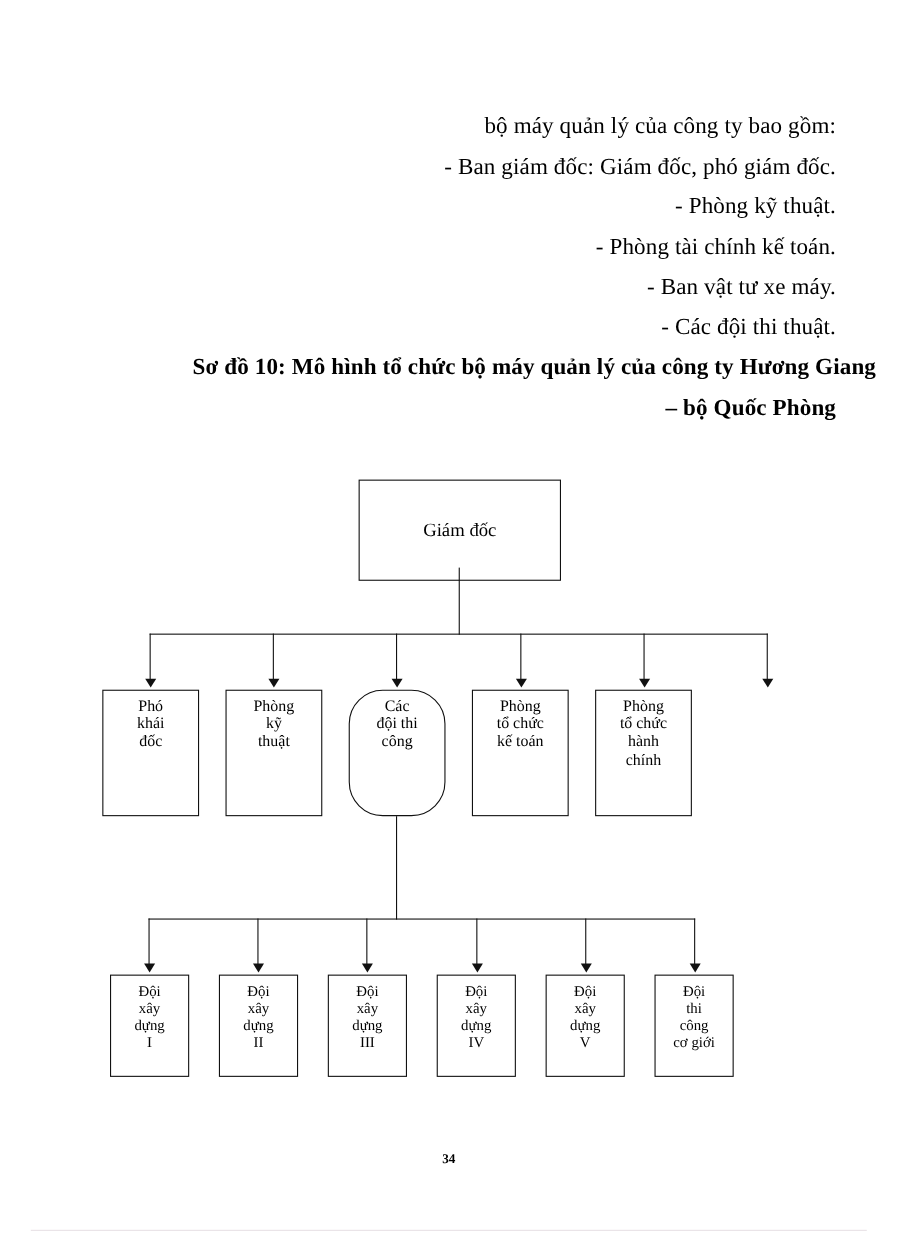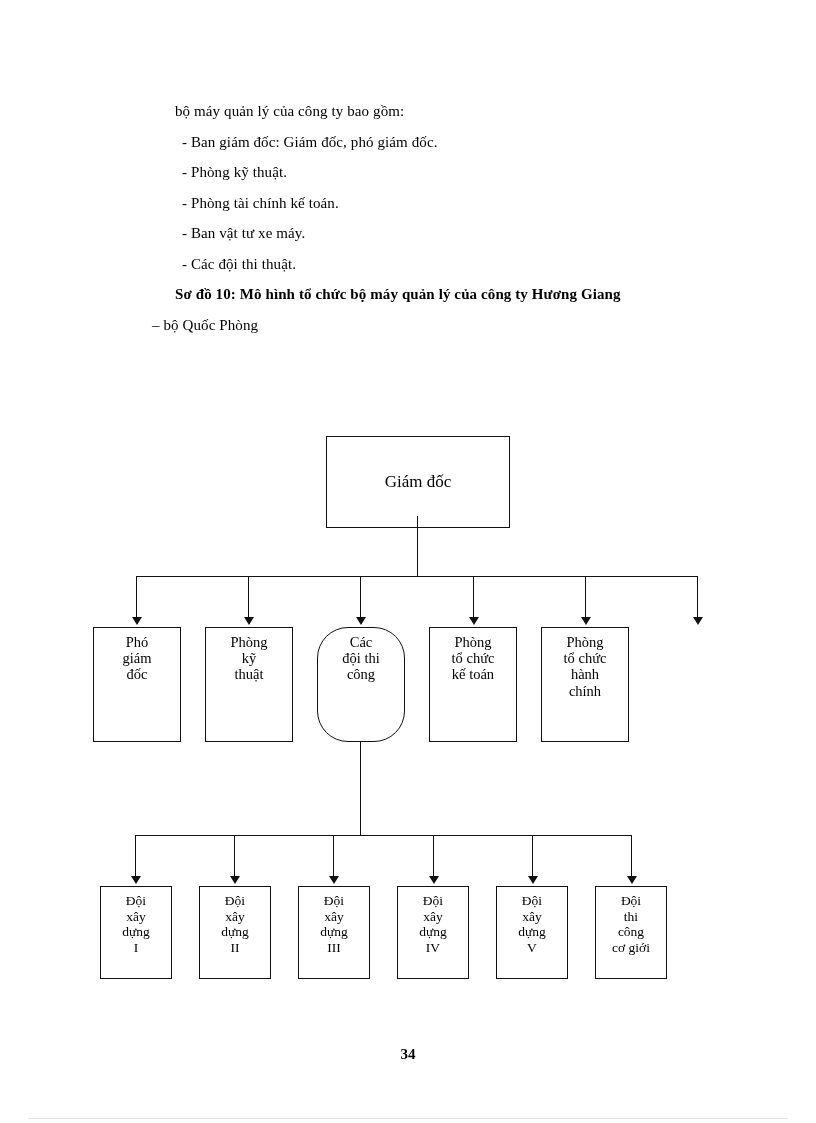--- a/index.html
+++ b/index.html
@@ -21,30 +21,31 @@
   }
 
   
   .body-text {
     position: absolute;
     left: 140px;
     top: 104px;
     width: 620px;
   }
   .para {
-    font-size: 15px;
+    font-size: 21px;
     line-height: 1.0;
     margin: 0 0 15.5px 0;
     white-space: nowrap;
     letter-spacing: .1px;
+    text-align: right;
   }
   .para.indent    { padding-left: 35px; }
   .para.bullet    { padding-left: 42px; }
   .para.heading   { padding-left: 35px; font-weight: bold; }
-  .para.heading2  { padding-left: 0px;  font-weight: normal; margin-left: 12px; }
+  .para.heading2  { padding-left: 0px;  font-weight: bold; margin-left: 12px; }
 
   
   #diagram {
     position: absolute;
     left: 0;
     top: 0;
     width: 816px;
     height: 1123px;
   }
   .node {
@@ -92,21 +93,21 @@
     border-top: 8px solid #111111;
   }
 
   
   #page-number {
     position: absolute;
     left: 0;
     top: 1046px;
     width: 816px;
     text-align: center;
-    font-size: 15px;
+    font-size: 12px;
     font-weight: bold;
   }
   #footer-rule {
     position: absolute;
     left: 28px;
     top: 1118px;
     width: 760px;
     height: 1px;
     background: #e8e2e6;
   }
@@ -145,21 +146,21 @@
     <div class="arrowhead" style="left:356px; top:617px;"></div>
     <div class="vline" style="left:473px; top:576px; height:43px;"></div>
     <div class="arrowhead" style="left:469px; top:617px;"></div>
     <div class="vline" style="left:585px; top:576px; height:43px;"></div>
     <div class="arrowhead" style="left:581px; top:617px;"></div>
     <div class="vline" style="left:697px; top:576px; height:43px;"></div>
     <div class="arrowhead" style="left:693px; top:617px;"></div>
 
     <div class="node row2" style="left:93px;">
       <span class="node-label">Phó
-giám
+khái
 đốc</span>
     </div>
     <div class="node row2" style="left:205px;">
       <span class="node-label">Phòng
 kỹ
 thuật</span>
     </div>
     <div class="node row2" style="left:317px;border-radius:31px;">
       <span class="node-label">Các
 đội thi

